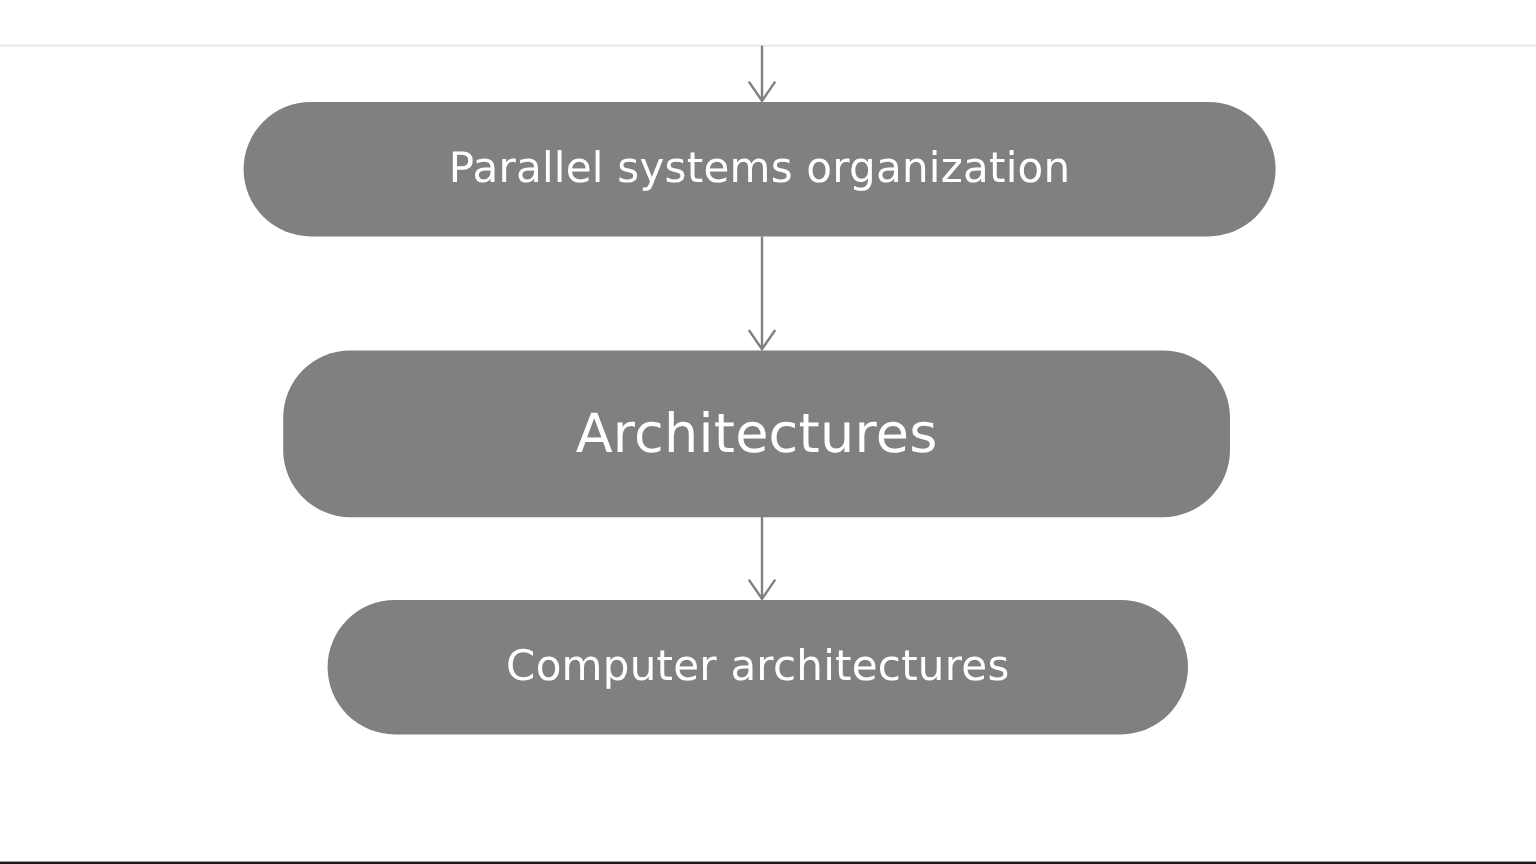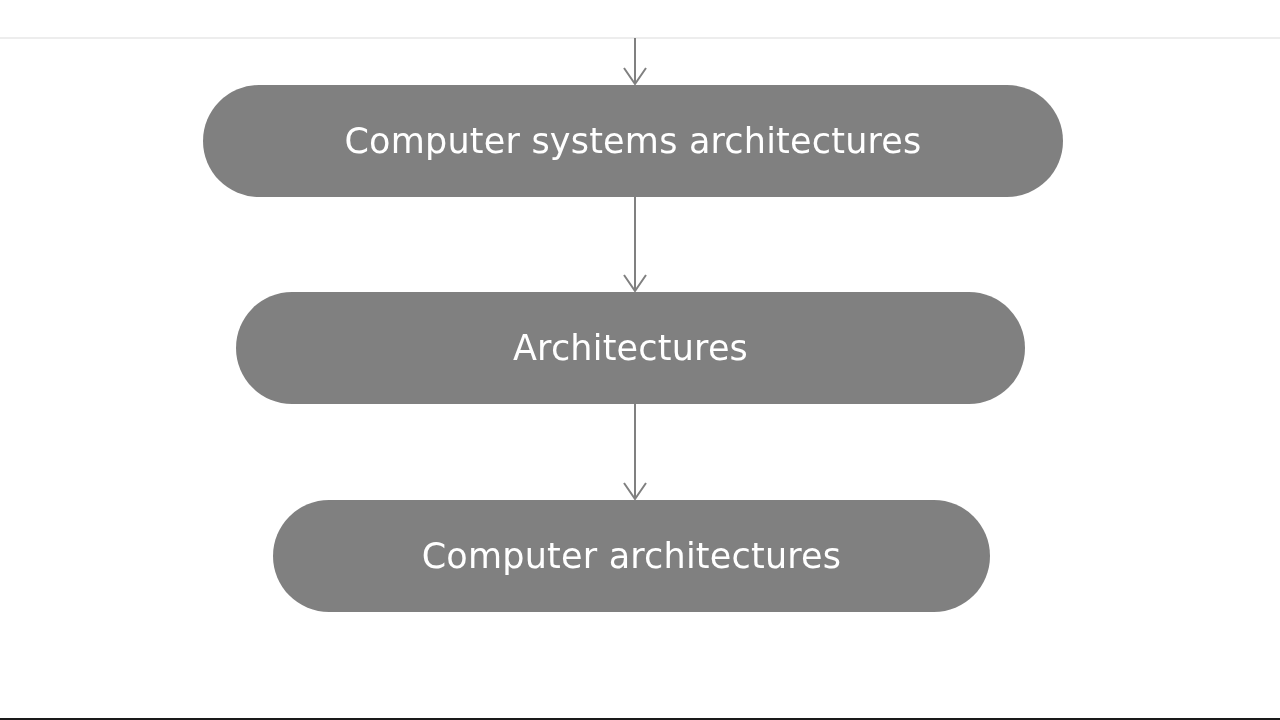--- a/index.html
+++ b/index.html
@@ -68,22 +68,22 @@
     left: 203px;
     top: 85px;
     width: 860px;
     height: 112px;
     font-size: 35px;
   }
   #node-arch {
     left: 236px;
     top: 292px;
     width: 789px;
-    height: 112px;
-    font-size: 35px;
+    height: 139px;
+    font-size: 45px;
   }
   #node-parallel {
     left: 273px;
     top: 500px;
     width: 717px;
     height: 112px;
     font-size: 35px;
   }
 </style>
 </head>
@@ -100,21 +100,21 @@
 
       <line x1="635" y1="197" x2="635" y2="291"></line>
       <polyline points="624,275 635,291 646,275"></polyline>
 
       <line x1="635" y1="404" x2="635" y2="499"></line>
       <polyline points="624,483 635,499 646,483"></polyline>
     </g>
   </svg>
 
   <div class="node" id="node-root">
-    <span class="node-label">Computer systems architectures</span>
+    <span class="node-label">Parallel systems organization</span>
   </div>
 
   <div class="node" id="node-arch">
     <span class="node-label">Architectures</span>
   </div>
 
   <div class="node" id="node-parallel">
     <span class="node-label">Computer architectures</span>
   </div>
 

